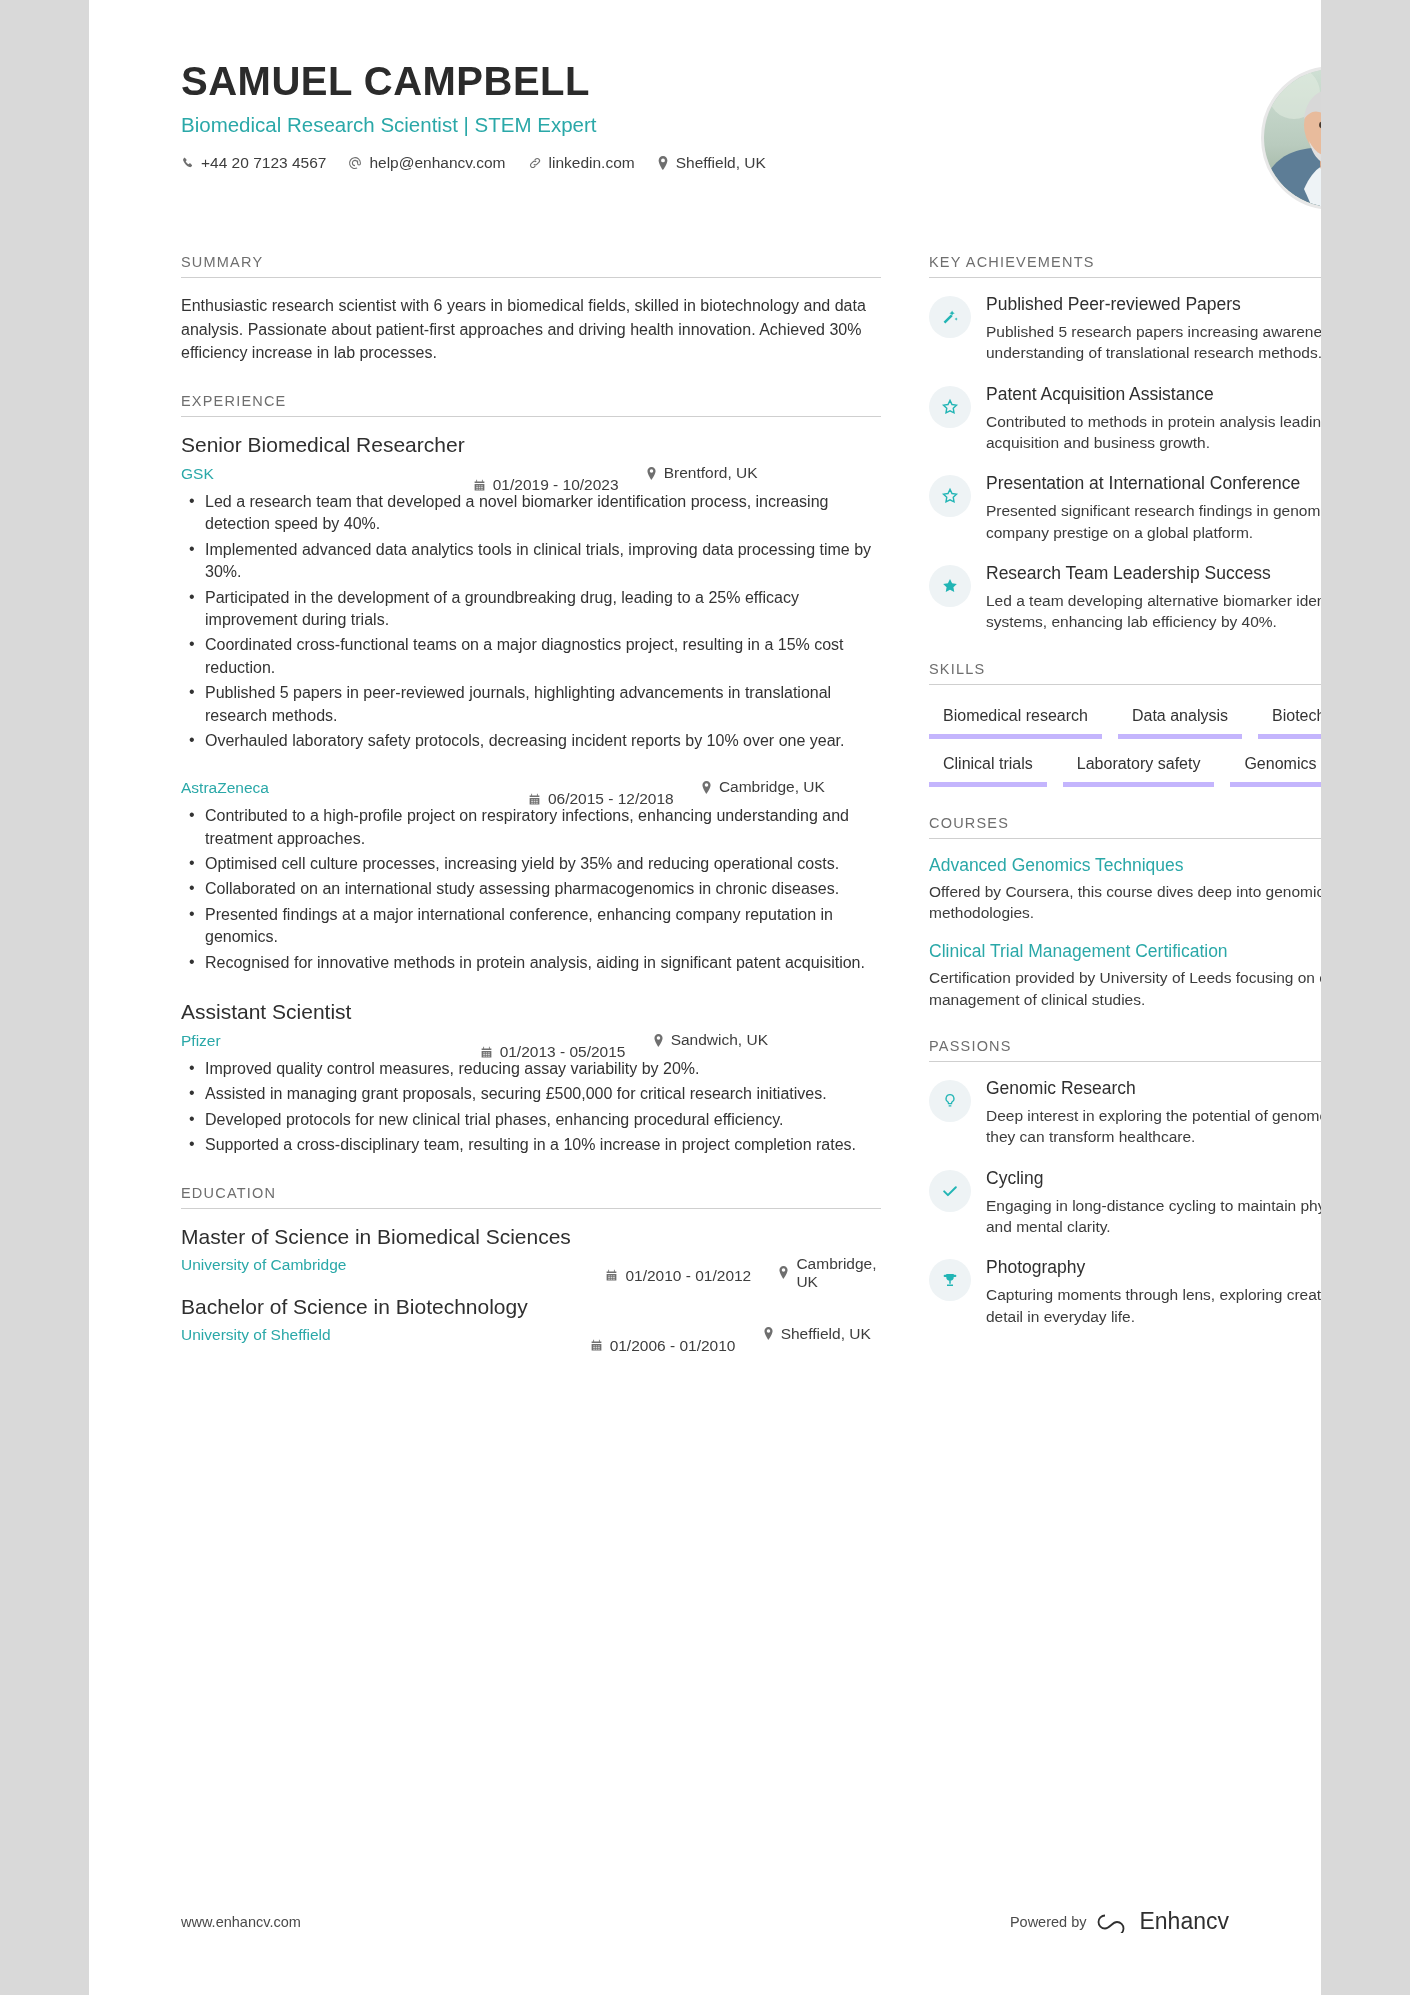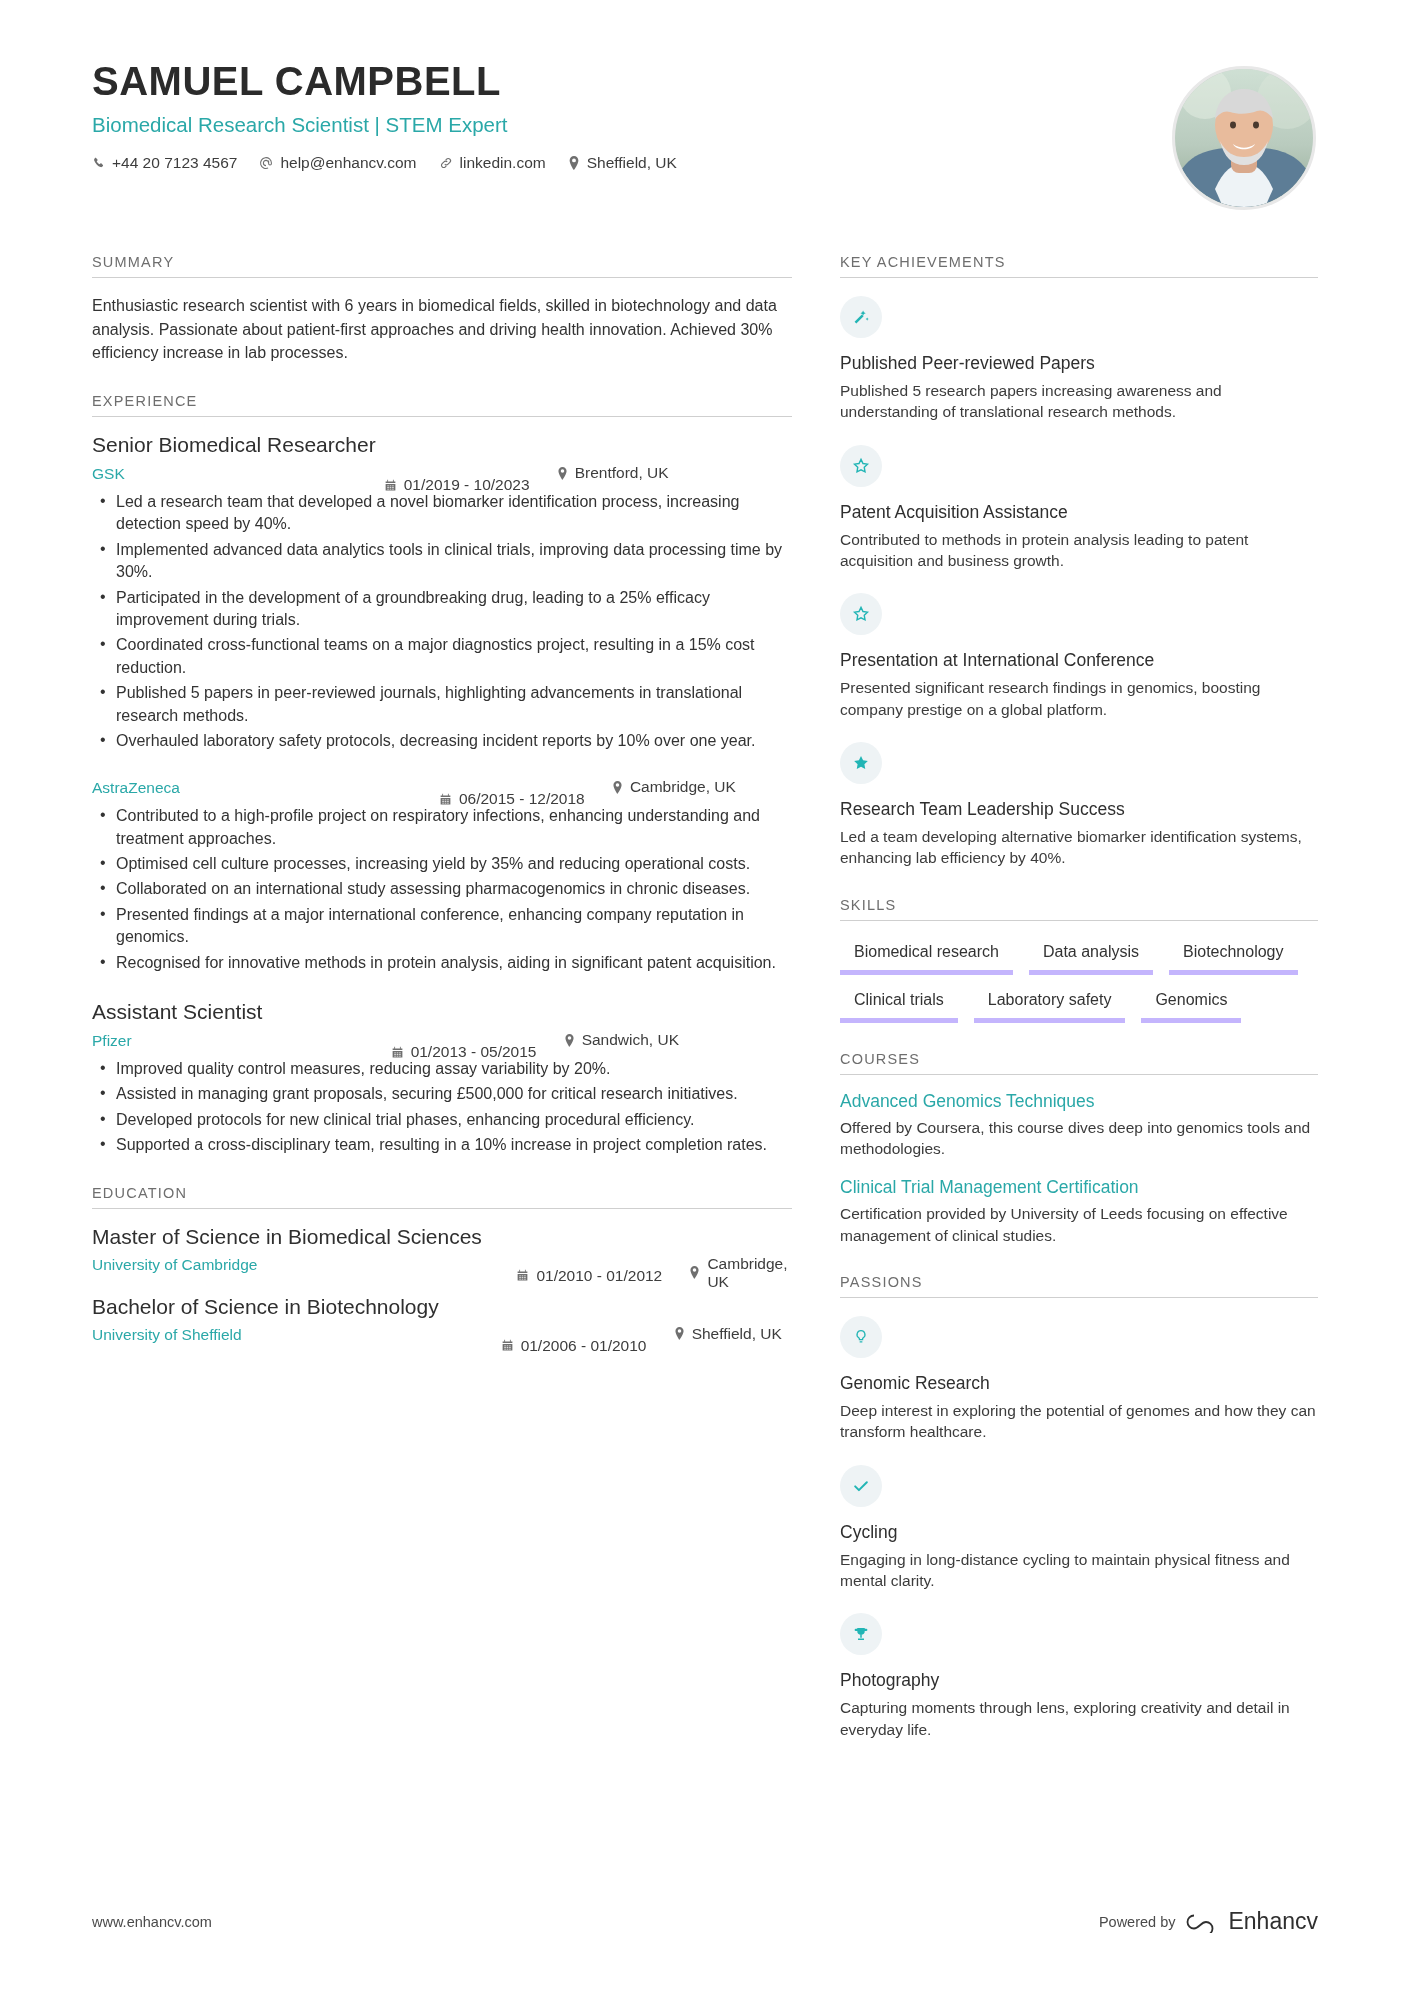--- a/index.html
+++ b/index.html
@@ -6,21 +6,21 @@
     margin: 0;
     padding: 0;
     background: #d9d9d9;
   }
   body {
     font-family: "Liberation Sans", sans-serif;
     -webkit-font-smoothing: antialiased;
   }
   .page {
     position: relative;
-    width: 1410px;
+    width: 1232px;
     height: 1995px;
     background: #ffffff;
     margin: 0 auto;
     box-sizing: border-box;
     overflow: hidden;
   }
   .inner {
     position: absolute;
     left: 92px;
     top: 58px;
@@ -161,21 +161,20 @@
     font-size: 21px;
     color: #2f2f2f;
     margin-bottom: 6px;
   }
 
   
   .ach {
     display: flex;
     gap: 15px;
     margin-bottom: 20px;
-    flex-direction: column;
   }
   .ach-ic {
     flex: none;
     width: 42px;
     height: 42px;
     border-radius: 50%;
     background: #eef3f5;
     display: flex;
     align-items: center;
     justify-content: center;

